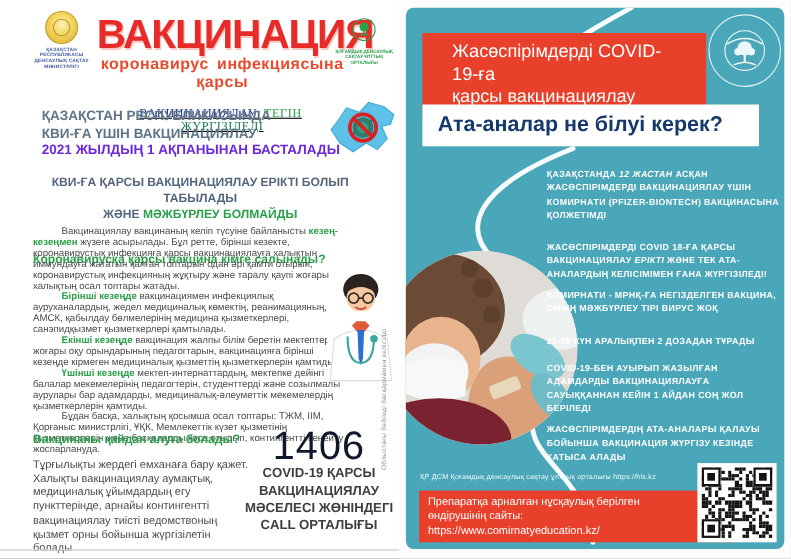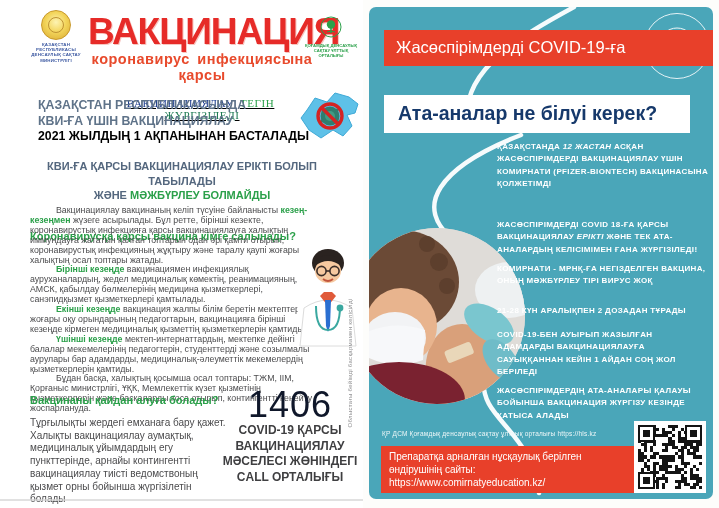--- a/index.html
+++ b/index.html
@@ -20,21 +20,21 @@
   .sub-title { margin-top:1px; font-size:14.5px; font-weight:bold; color:#e84a2c; letter-spacing:.5px; word-spacing:3px; }
   .free-line { margin-top:14px; font-family:"Liberation Serif", serif; font-weight:normal; font-size:11px;
     letter-spacing:.6px; text-decoration:underline; }
   .free-1 { color:#1d3d8f; } .free-2 { color:#2ba04a; margin:0 3px; } .free-3 { color:#1c7a52; }
 
   .nco-wrap { position:absolute; left:302px; top:16px; width:58px; text-align:center; }
   .nco-caption { font-size:4.2px; line-height:5px; color:#2ba04a; font-weight:bold; margin-top:1px; }
 
   .start-block { position:absolute; left:38px; top:98px; width:272px; font-weight:bold; }
   .start-line { font-size:12.3px; line-height:15.5px; color:#5f7389; }
-  .start-line.green { color:#000000; }
+  .start-line.green { color:#6d28d9; }
 
   .map-wrap { position:absolute; left:297px; top:88px; width:66px; height:60px; }
 
   .voluntary { position:absolute; left:22px; top:159px; width:320px; text-align:center;
     font-size:11px; line-height:14.5px; font-weight:bold; color:#54677e; }
   .voluntary .green { color:#2ba04a; }
 
   .q-heading { position:absolute; font-size:11px; font-weight:bold; color:#2ba04a; }
   .q1 { left:30px; top:190px;margin-top:40px; }
   .q2 { left:30px; top:394px; }
@@ -60,32 +60,32 @@
   
   .right-page { position:absolute; left:363px; top:0; width:356px; height:508px; background:#fdfdfb; }
   .teal { position:absolute; left:6px; top:7px; width:344px; height:492px; background:#4aa6b9;
     border-radius:7px; overflow:hidden; }
   .curves { position:absolute; inset:0; }
 
   .ncph-emblem { position:absolute; left:275px; top:6px; width:66px; height:66px; border-radius:50%;
     border:1.6px solid rgba(255,255,255,.85); display:flex; align-items:center; justify-content:center; }
   .ncph-emblem svg { opacity:.9; }
 
-  .banner-red-top { position:absolute; left:15px; top:23px; width:334px; background:#e8402a;
-    padding:7px 12px 8px; color:#fff; font-size:16.5px; line-height:20.5px; }
+  .banner-red-top { position:absolute; left:15px; top:23px; width:258px; background:#e8402a;
+    padding:7px 27px 8px; color:#fff; font-size:16.5px; line-height:20.5px; }
   .banner-white { position:absolute; left:15px; top:88px; width:306px; background:#fff;
     padding:7px 14px 8px; color:#16396b; font-size:19.5px; font-weight:bold; }
 
   .photo-circle { position:absolute; left:-20px; top:221px; width:176px; height:176px; border-radius:50%;
     overflow:hidden; background:#dfdcd8; }
 
   .bullets { position:absolute; left:128px; width:214px; color:#fff; font-size:8px; line-height:12.4px;
     font-weight:600; letter-spacing:.35px; }
   .bullets em { font-style:italic; font-weight:bold; }
-  .b1{top:134px;} .b2{top:212px;} .b3{top:256px;} .b4{top:298px;} .b5{top:322px;} .b6{top:378px;}
+  .b1{top:146px;} .b2{top:212px;} .b3{top:256px;} .b4{top:298px;} .b5{top:322px;} .b6{top:378px;}
   .bullet { position:absolute; left:0; width:214px; }
 
   .footer-note { position:absolute; left:13px; top:423px; width:240px; color:#eef7f8;
     font-size:6.5px; letter-spacing:.2px; }
 
   .banner-red-bottom { position:absolute; left:12px; top:439px; width:288px; height:47px; background:#e8402a;
     padding:4px 8px; color:#fff; font-size:10px; line-height:13.2px; }
   .banner-arrows { position:absolute; right:7px; bottom:4px; font-size:9px; letter-spacing:1px; color:#fff; font-weight:bold; }
 
   .qr { position:absolute; left:265px; top:414px; width:72px; height:72px; background:#fff; padding:4px; }
@@ -215,20 +215,21 @@
           <circle cx="20" cy="18" r="6.5" fill="#ffffff"></circle>
           <circle cx="14" cy="21" r="3.4" fill="#ffffff"></circle>
             <circle cx="26" cy="21" r="3.4" fill="#ffffff"></circle>
           <rect x="19" y="22" width="2" height="9" fill="#ffffff"></rect>
           <path d="M10 33 Q20 28 30 33" fill="none" stroke="#fff" stroke-width="1.4"></path>
         </svg>
       </div>
 
       <div class="banner-red-top">
         <div>Жасөспірімдерді COVID-19-ға</div>
+        <div>қарсы вакцинациялау</div>
       </div>
 
       <div class="banner-white">Ата-аналар не білуі керек?</div>
 
       <div class="photo-circle">
         <svg width="176" height="176" viewBox="0 0 176 176">
           <rect width="176" height="176" fill="#dfdcd8"></rect>
           <ellipse cx="160" cy="62" rx="34" ry="28" fill="#eef1f2"></ellipse>
           <ellipse cx="120" cy="150" rx="42" ry="55" fill="#d9a07a" transform="rotate(-18 120 150)"></ellipse>
           <rect x="96" y="118" width="28" height="13" rx="3" fill="#e9d7b9" transform="rotate(-22 110 124)"></rect>

